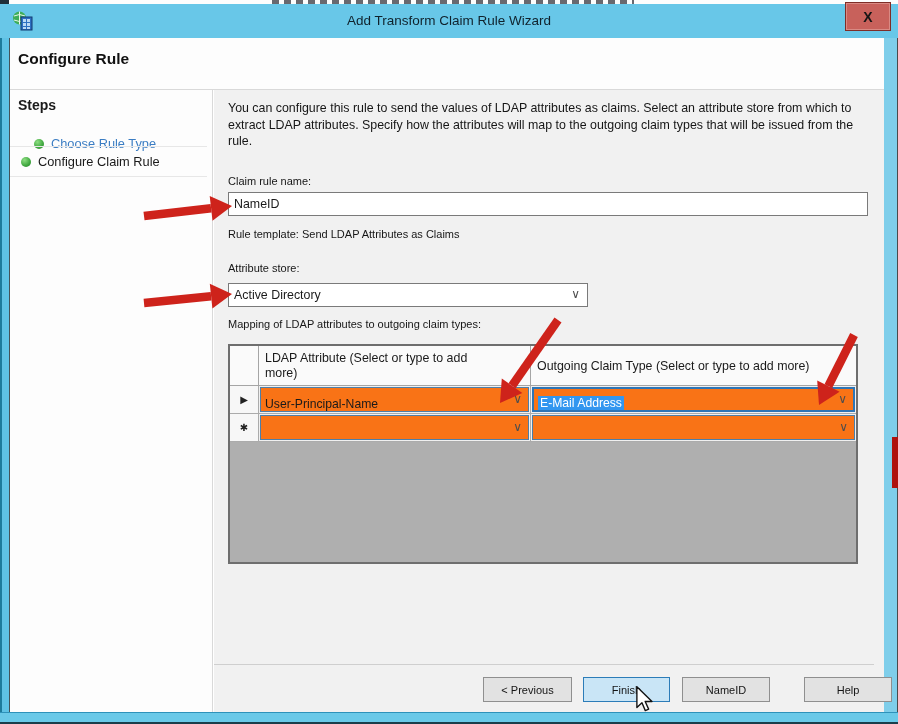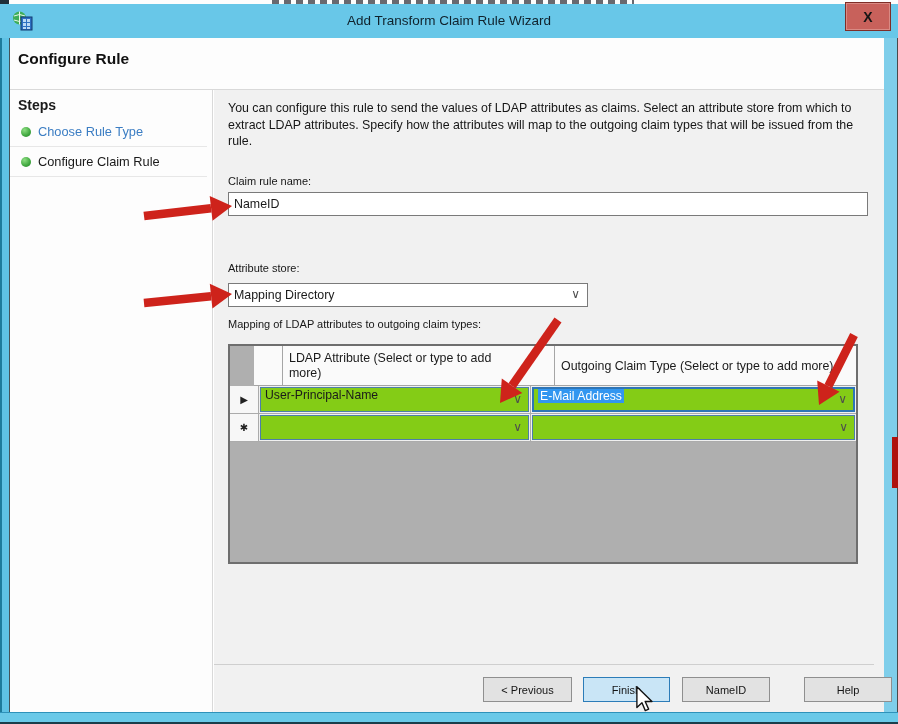--- a/index.html
+++ b/index.html
@@ -49,33 +49,33 @@
   .field-label { position:absolute; left:228px; font-size:11px; color:#161616; }
   .text-input { position:absolute; left:228px; top:192px; width:640px; height:24px; background:#fff;
       border:1px solid #7a7a7a; font-family:"Liberation Sans",sans-serif; font-size:12.4px; padding:0 5px; color:#1a1a1a; }
   .combo { position:absolute; background:#fff; border:1px solid #7a7a7a; display:flex; align-items:center;
       font-size:12.4px; padding-left:5px; }
   .combo .chev { position:absolute; right:7px; top:50%; transform:translateY(-54%); color:#4d4d4d; font-size:12px; }
   .store-combo { left:228px; top:283px; width:360px; height:24px; }
 
   
   .tbl { position:absolute; left:228px; top:344px; width:630px; height:220px; background:#afafaf; border:2px solid #6e6e6e; }
-  .tbl-header { display:flex; height:40px; background:#fafafa; border-bottom:1px solid #a5a5a5;margin-left:24px; }
+  .tbl-header { display:flex; height:40px; background:#fafafa; border-bottom:1px solid #a5a5a5; }
   .tbl-header .hcell { border-right:1px solid #a5a5a5; display:flex; align-items:center; font-size:12.4px; padding:2px 6px; }
   .hc0 { width:29px; flex:none; }
   .hc1 { width:272px; flex:none; }
   .hc1 span { display:block; max-width:218px; line-height:15px; }
   .hc2 { flex:1; border-right:none !important; }
   .trow { display:flex; height:28px; background:#e9e9e9; border-bottom:1px solid #ababab; }
   .trow .sel { width:29px; flex:none; background:#f7f7f7; border-right:1px solid #ababab;
       display:flex; align-items:center; justify-content:center; font-size:10px; color:#222; }
   .trow .dcell { width:272px; flex:none; position:relative; padding:1px; border-right:1px solid #ababab; background:#f0f0f0; }
   .trow .dcell.wide { flex:1; width:auto; border-right:none; }
-  .cell-combo { position:relative; width:100%; height:100%; background:#84cc16; border:1px solid #4d7ea8;
-      display:flex; align-items:flex-start; font-size:12.2px; padding-left:4px; }
+  .cell-combo { position:relative; width:100%; height:100%; background:#f97316; border:1px solid #4d7ea8;
+      display:flex; align-items:flex-end; font-size:12.2px; padding-left:4px; }
   .cell-combo.active { border:2px solid #2e75b6; }
   .cell-combo .chev { position:absolute; right:6px; top:50%; transform:translateY(-54%); color:#4d4d4d; font-size:12px; }
   .sel-text { background:#3296f0; color:#fff; padding:0 2px; }
 
   
   .btn-sep { position:absolute; left:214px; top:664px; width:660px; height:1px; background:#cfcfcf; }
   .btn { position:absolute; top:677px; height:25px; background:#e2e2e2; border:1px solid #8f8f8f;
       font-family:"Liberation Sans",sans-serif; font-size:11px; color:#151515;
       display:flex; align-items:center; justify-content:center; }
   .btn-previous { left:483px; width:89px; }
@@ -119,40 +119,41 @@
   </div>
 
   <div class="client-head"></div>
   <div class="sidebar-panel"></div>
   <div class="content-panel"></div>
   <div class="head-sep"></div>
 
   <div class="page-title">Configure Rule</div>
 
   <div class="steps-title">Steps</div>
-  <div class="step-item link" style="top:117px;">
+  <div class="step-item link" style="top:129px;margin-left:13px;">
     <span class="bullet"></span>
     <span class="lbl">Choose Rule Type</span>
   </div>
   <div class="step-sep" style="top:146px;"></div>
   <div class="step-item" style="top:147px;">
     <span class="bullet"></span>
     <span class="lbl">Configure Claim Rule</span>
   </div>
   <div class="step-sep" style="top:176px;"></div>
 
   <div class="desc">You can configure this rule to send the values of LDAP attributes as claims. Select an attribute store from which to extract LDAP attributes. Specify how the attributes will map to the outgoing claim types that will be issued from the rule.</div>
 
   <div class="field-label" style="top:175px;">Claim rule name:</div>
   <input class="text-input" type="text" value="NameID" style="">
 
+  <div class="field-label" style="top:228px;">Rule template: Send LDAP Attributes as Claims</div>
 
   <div class="field-label" style="top:262px;">Attribute store:</div>
   <div class="combo store-combo">
-    <span>Mapping Directory</span>
+    <span>Active Directory</span>
     <span class="chev">∨</span>
   </div>
 
   <div class="field-label" style="top:318px;">Mapping of LDAP attributes to outgoing claim types:</div>
 
   <div class="tbl">
     <div class="tbl-header">
       <div class="hcell hc0"></div>
       <div class="hcell hc1">
         <span>LDAP Attribute (Select or type to add more)</span>

